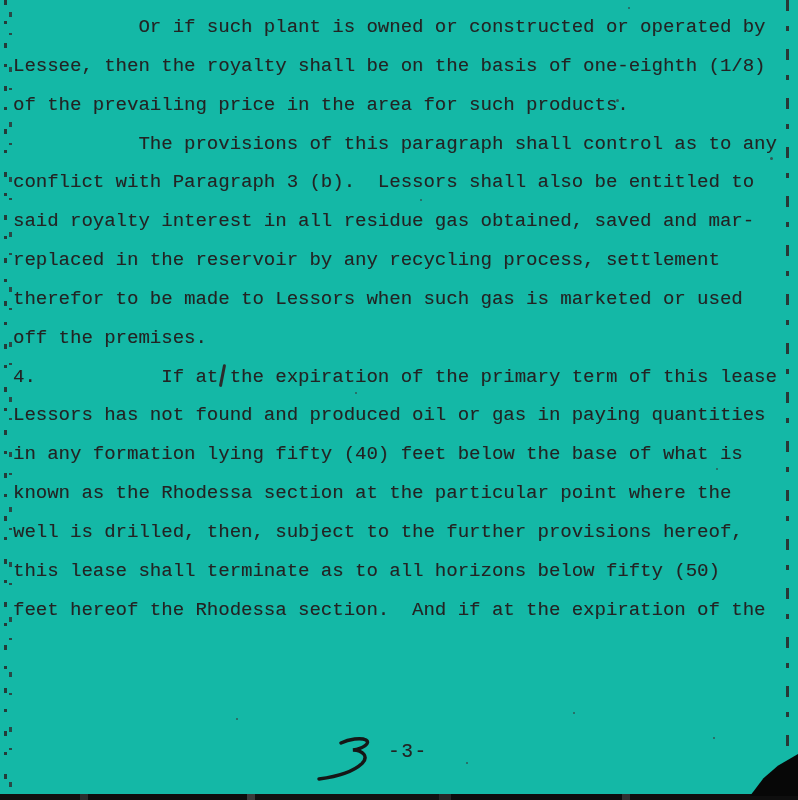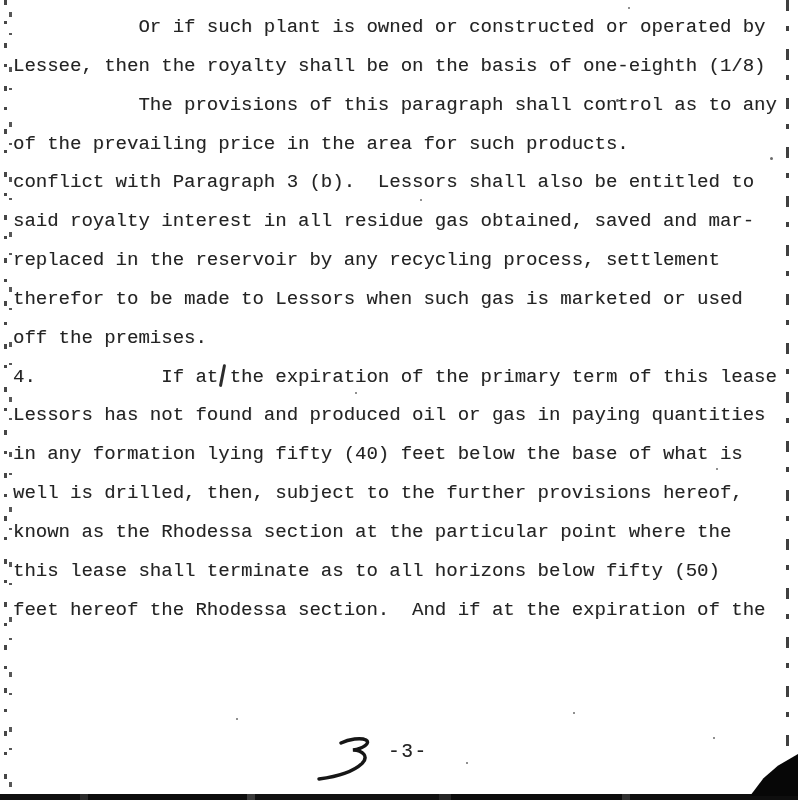--- a/index.html
+++ b/index.html
@@ -1,17 +1,17 @@
 <!DOCTYPE html>
 <html><head>
 <meta charset="utf-8">
 <style>
   html,body{margin:0;padding:0;background:#e8e8e8;}
   .page{
-    position:relative;width:798px;height:800px;background:#ffffff;overflow:hidden;
+    position:relative;width:798px;height:800px;background:#14b8a6;overflow:hidden;
     font-family:"Liberation Mono","DejaVu Sans Mono",monospace;color:#232323;
   }
   .text-block{position:absolute;left:13px;top:8px;width:780px;}
   .line{
     white-space:pre;font-size:19px;line-height:38.85px;height:38.85px;
     text-shadow:0.4px 0.4px 0 rgba(35,35,35,0.28);
   }
   
   .edge-left{position:absolute;left:3px;top:0;height:100%;width:12px;}
   .edge-left::before{
@@ -51,32 +51,32 @@
 <body>
 
 <div class="page">
 
   <div class="edge-left"></div>
   <div class="edge-right"></div>
 
   <div class="text-block">
     <div class="line">           Or if such plant is owned or constructed or operated by</div>
     <div class="line">Lessee, then the royalty shall be on the basis of one-eighth (1/8)</div>
+    <div class="line">of the prevailing price in the area for such products.</div>
     <div class="line">           The provisions of this paragraph shall control as to any</div>
-    <div class="line">of the prevailing price in the area for such products.</div>
     <div class="line">conflict with Paragraph 3 (b).  Lessors shall also be entitled to</div>
     <div class="line">said royalty interest in all residue gas obtained, saved and mar-</div>
     <div class="line">replaced in the reservoir by any recycling process, settlement</div>
     <div class="line">therefor to be made to Lessors when such gas is marketed or used</div>
     <div class="line">off the premises.</div>
     <div class="line">4.           If at the expiration of the primary term of this lease</div>
     <div class="line">Lessors has not found and produced oil or gas in paying quantities</div>
     <div class="line">in any formation lying fifty (40) feet below the base of what is</div>
+    <div class="line">known as the Rhodessa section at the particular point where the</div>
     <div class="line">well is drilled, then, subject to the further provisions hereof,</div>
-    <div class="line">known as the Rhodessa section at the particular point where the</div>
     <div class="line">this lease shall terminate as to all horizons below fifty (50)</div>
     <div class="line">feet hereof the Rhodessa section.  And if at the expiration of the</div>
   </div>
 
   <div class="pen-mark"></div>
 
   <svg class="hand3" viewBox="0 0 64 46">
     <path d="M 25 7 C 33 3, 45 1.5, 50 4 C 55 7, 47 12.5, 37 14 C 47 14.5, 53 20.5, 46 27.5 C 37 36, 18 41, 3 43" fill="none" stroke="#161616" stroke-width="3.4" stroke-linecap="round"></path>
   </svg>
 

